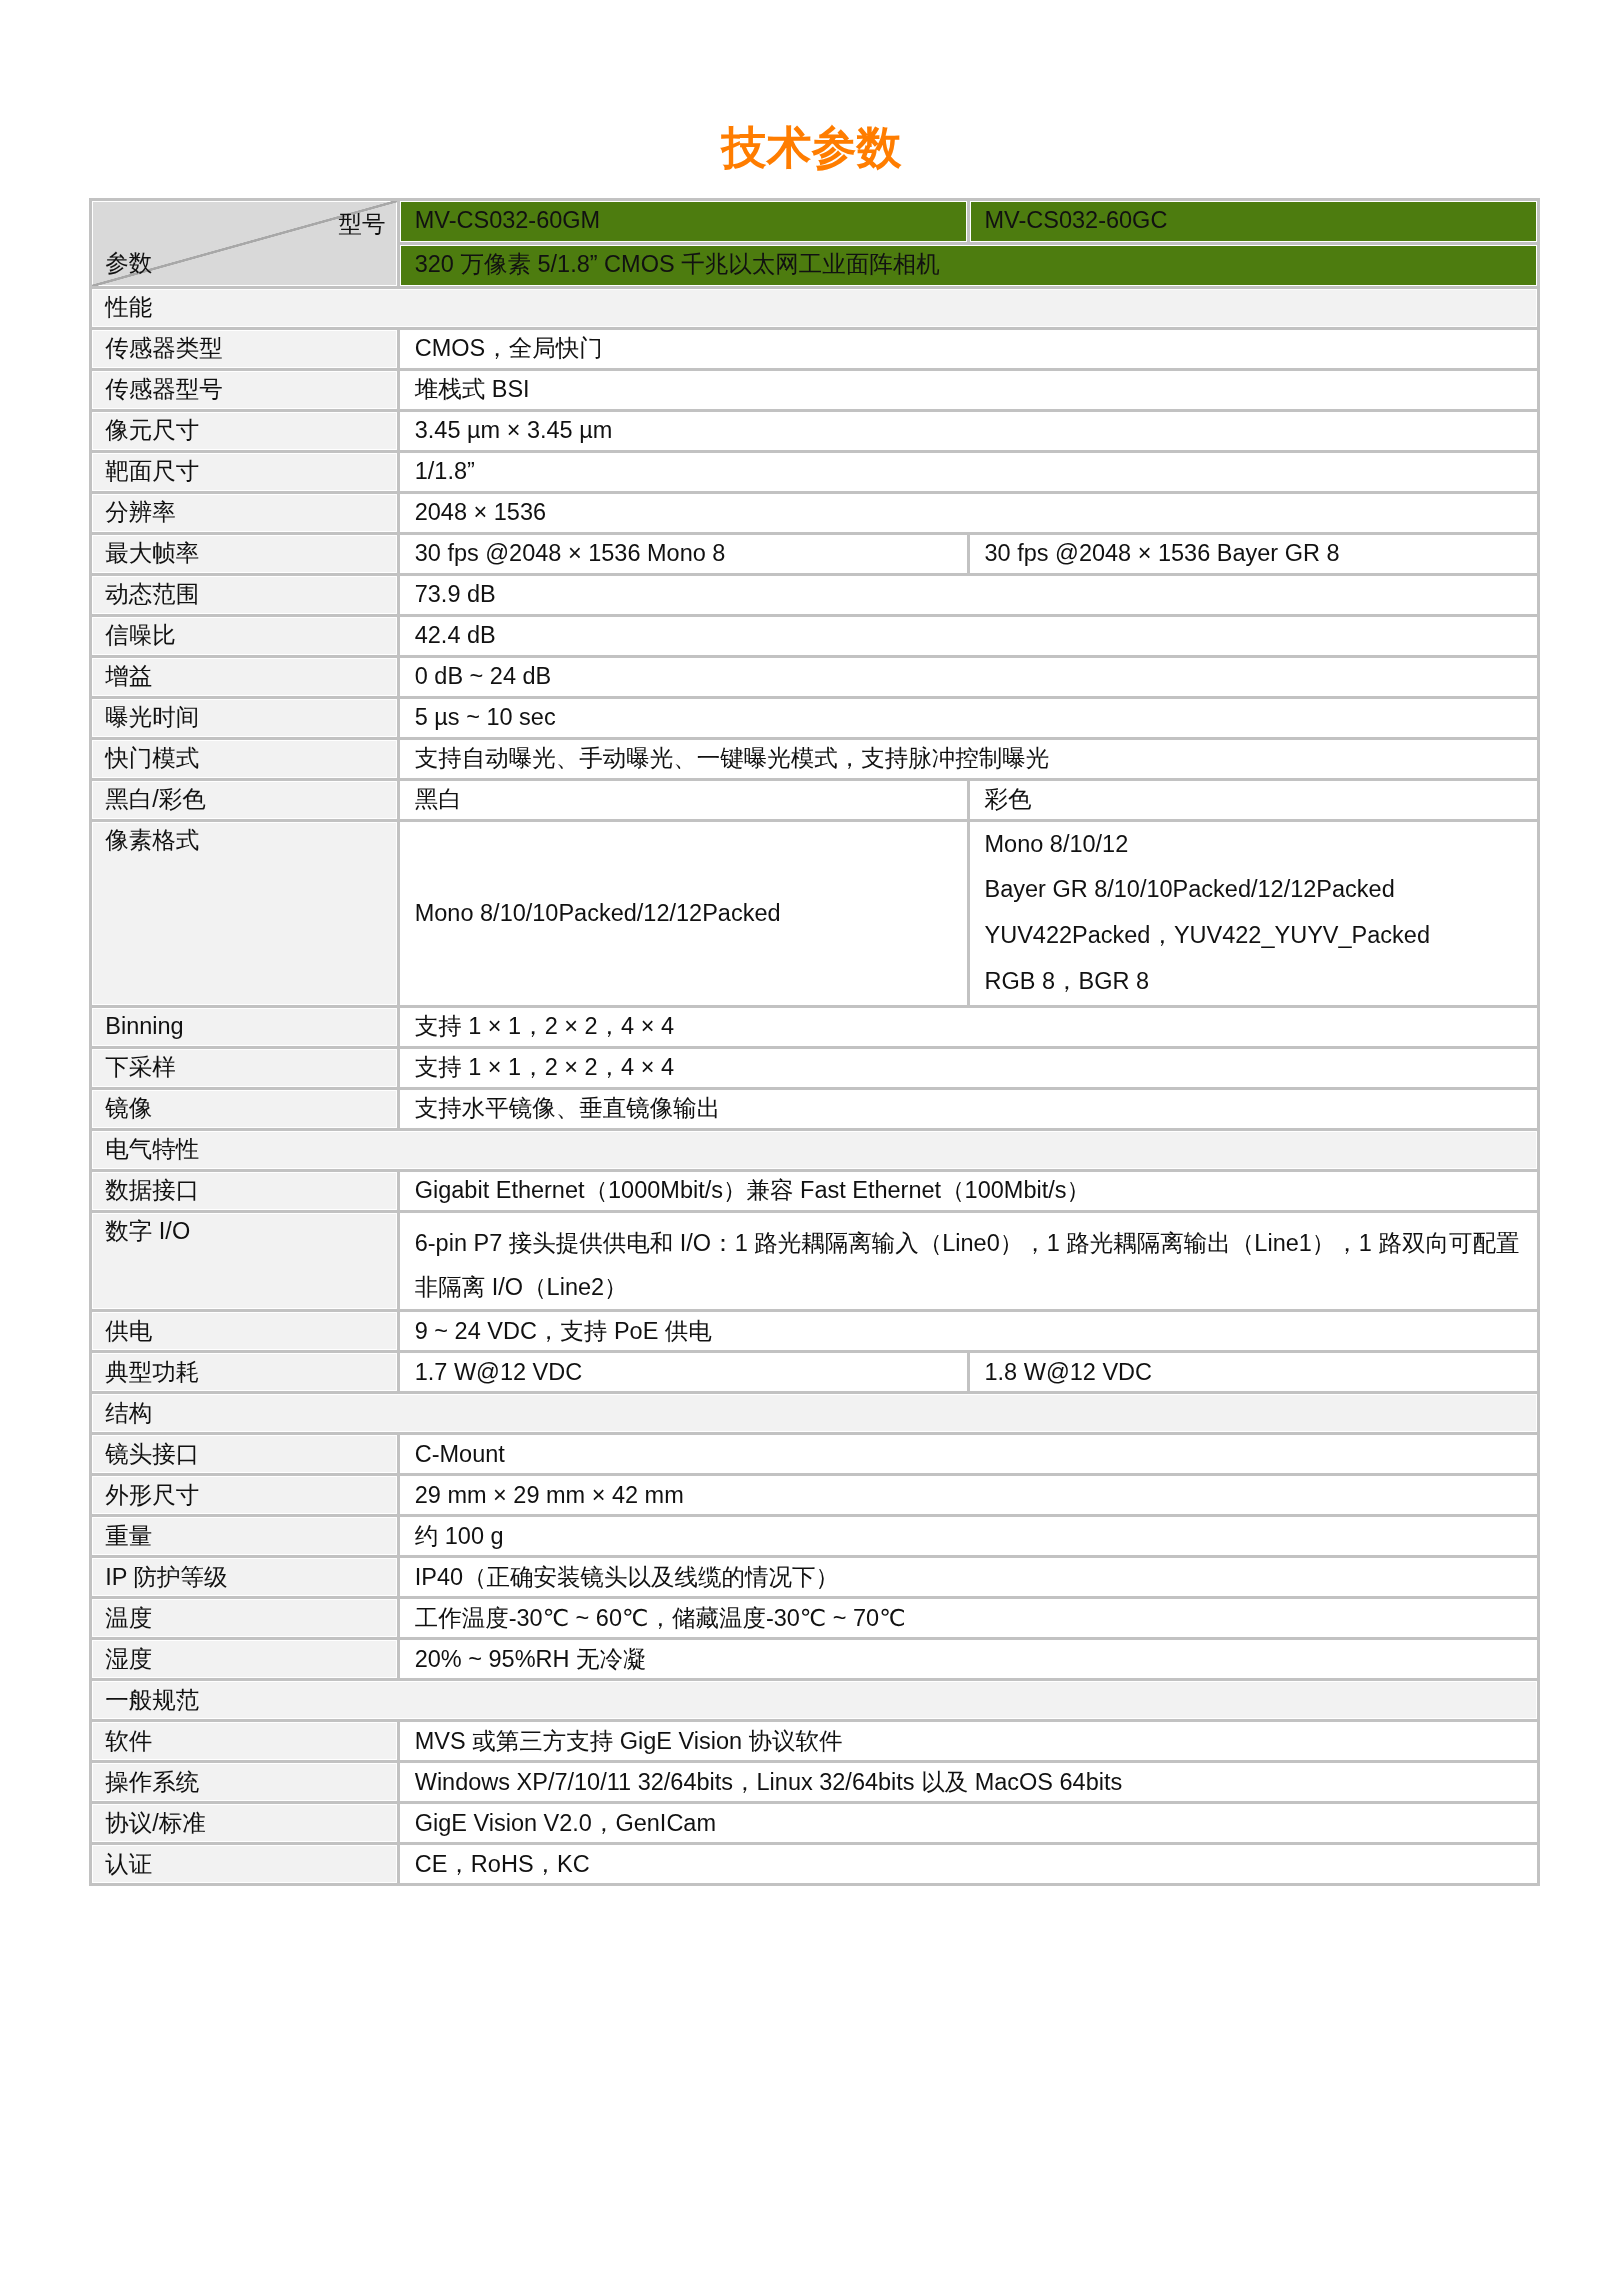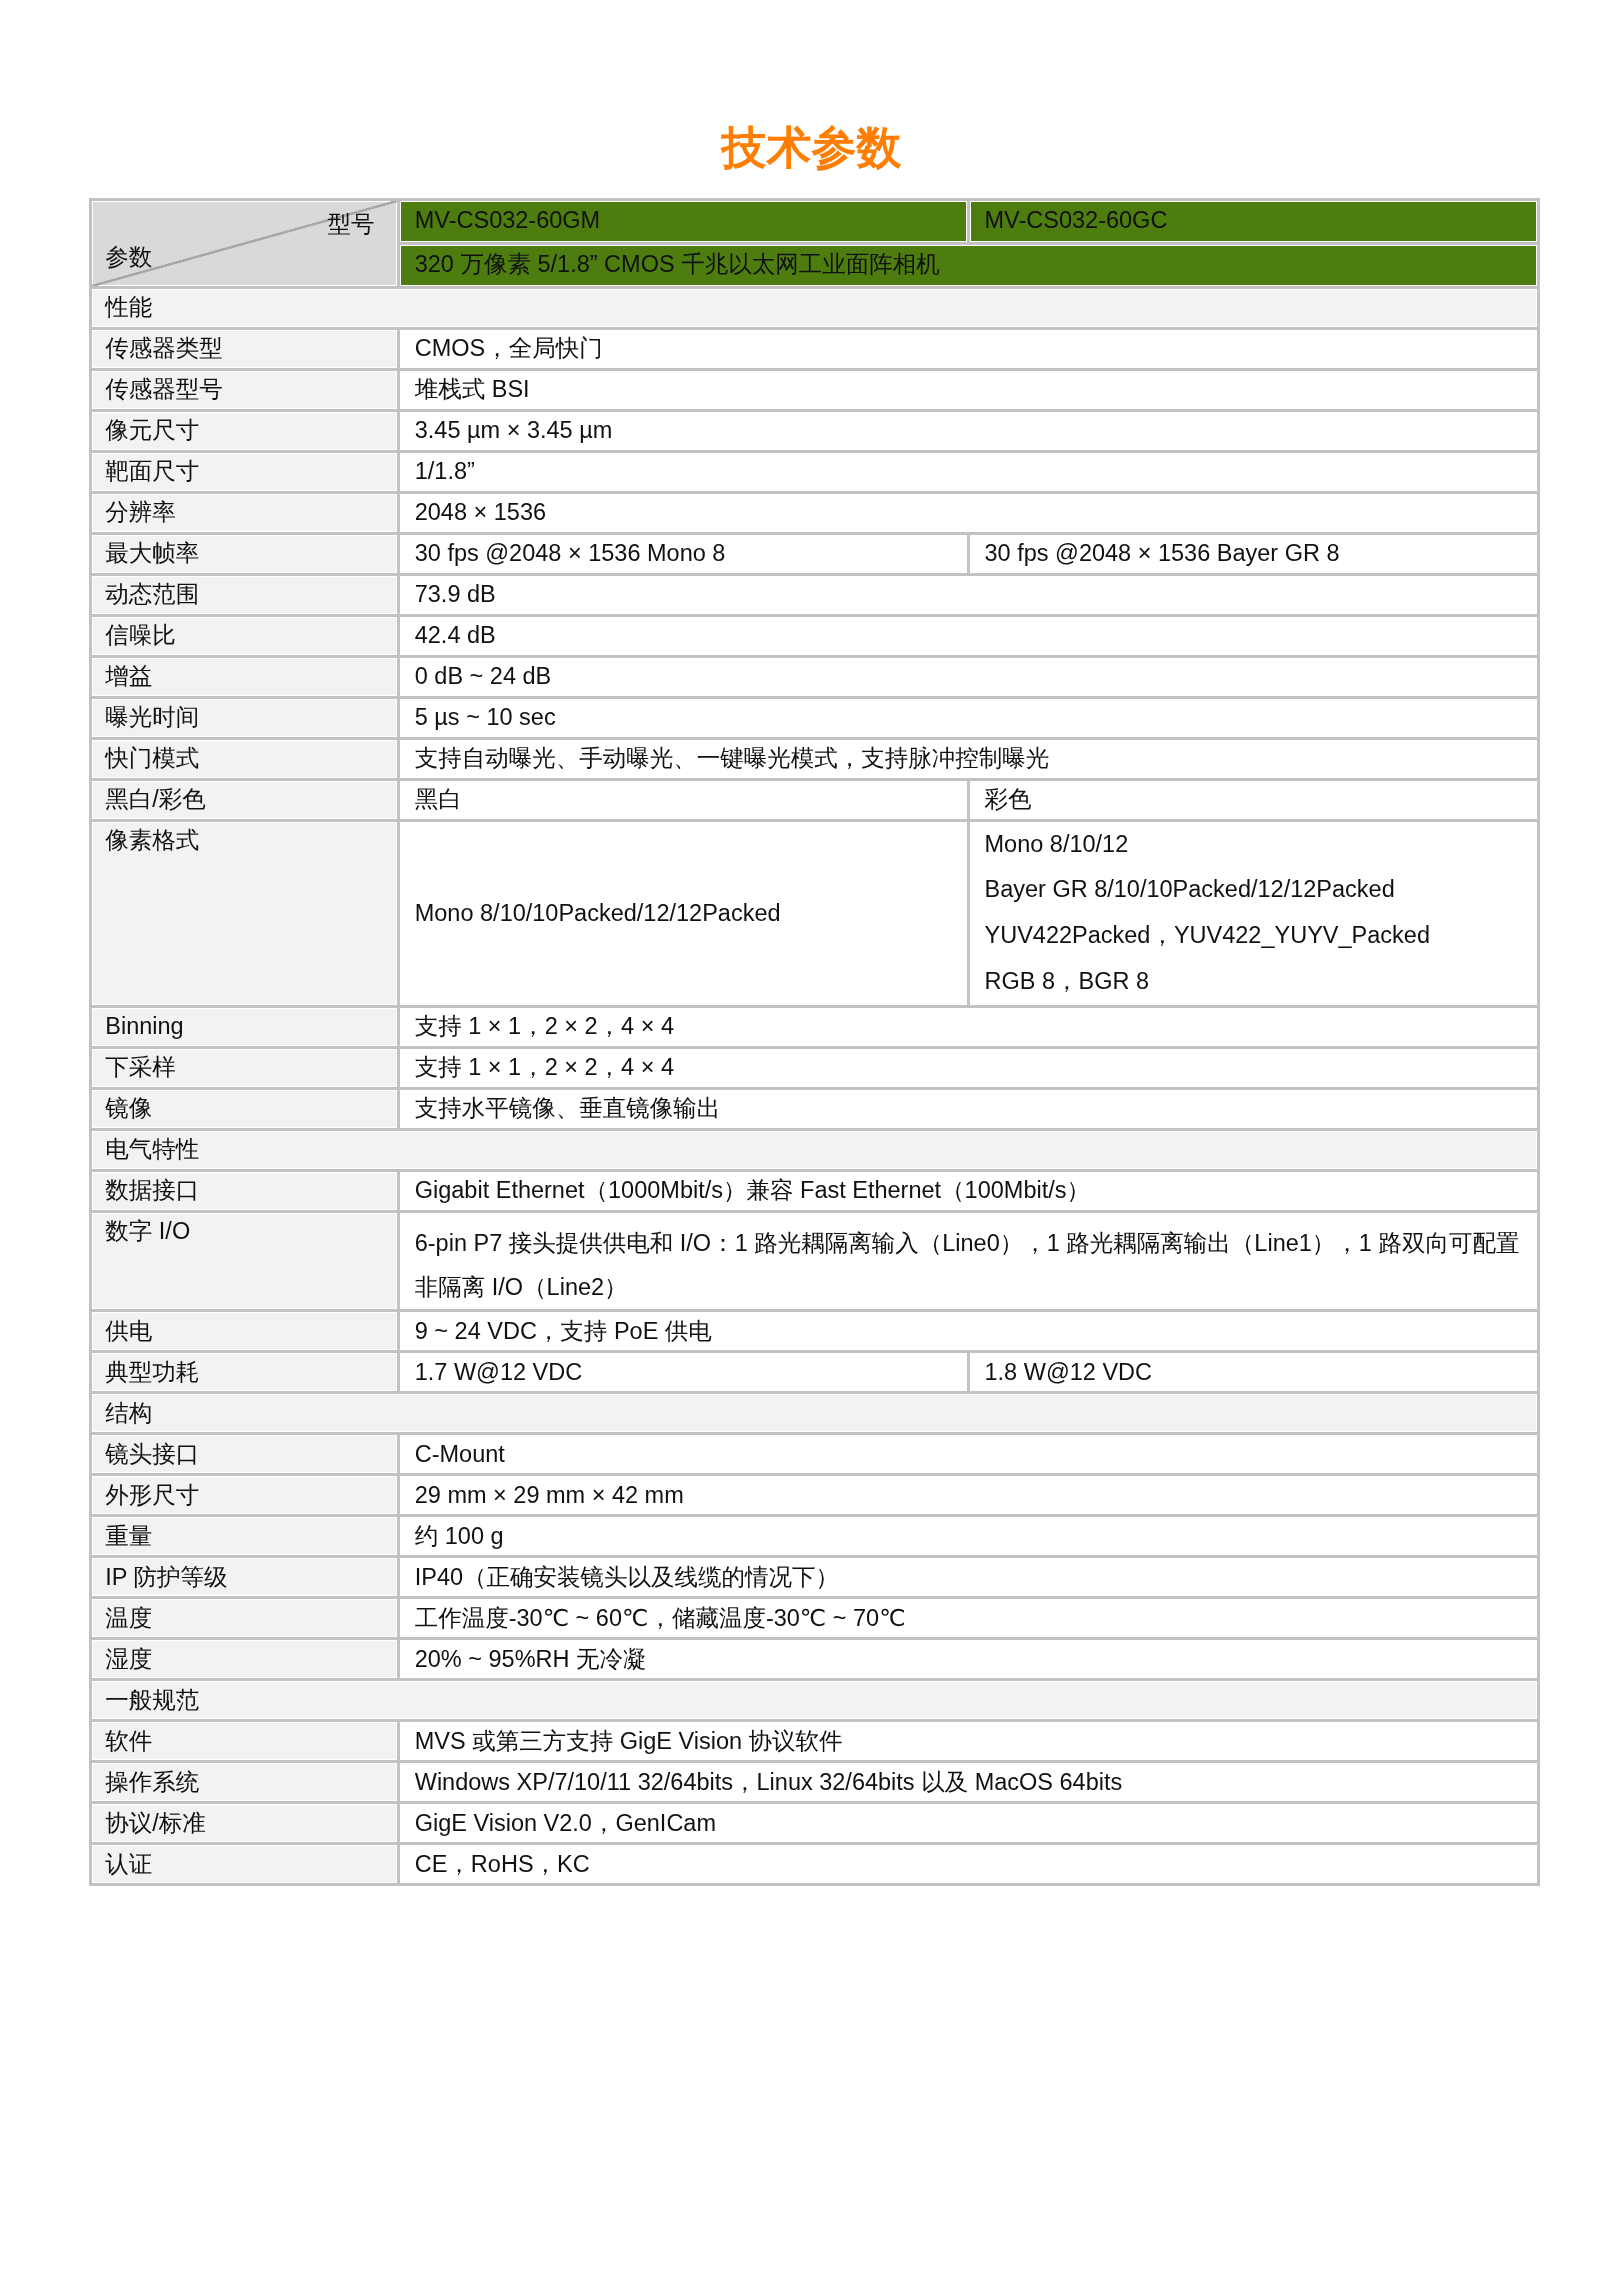--- a/index.html
+++ b/index.html
@@ -64,22 +64,22 @@
   }
   .diag {
     position: absolute;
     left: 0; top: 0; right: 0; bottom: 0;
     background: linear-gradient(to bottom right,
       rgba(0,0,0,0) calc(50% - 1.5px),
       #a8a8a8 calc(50% - 1px),
       #a8a8a8 calc(50% + 1px),
       rgba(0,0,0,0) calc(50% + 1.5px));
   }
-  .corner-model { position: absolute; top: 9.2px; right: 23px; }
-  .corner-param { position: absolute; bottom: 13px; left: 13.3px; }
+  .corner-model { position: absolute; top: 9.2px; right: 12px; }
+  .corner-param { position: absolute; bottom: 7px; left: 13.3px; }
   td.lbl-top { vertical-align: top; padding-top: 4px; }
   td.val-pre {
     white-space: pre-line;
     line-height: 1.95;
     padding-top: 0;
     padding-bottom: 0;
     margin-top: 36px;
   }
   td.val-2l {
     line-height: 1.88;

